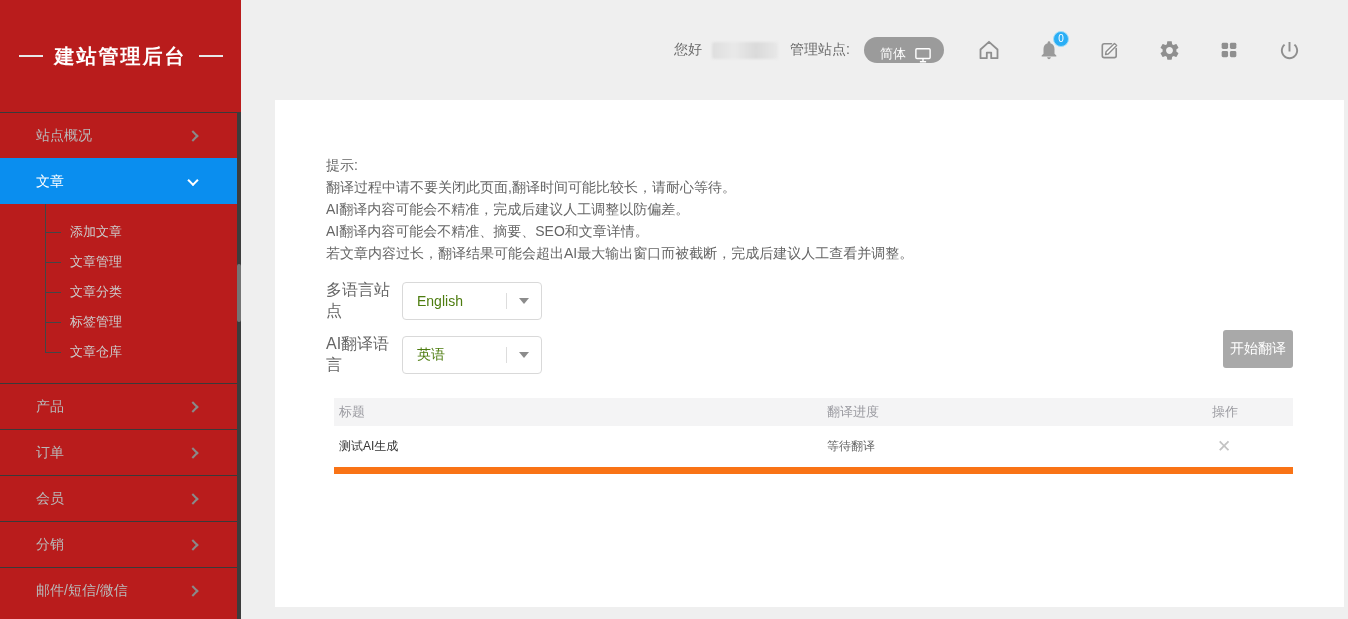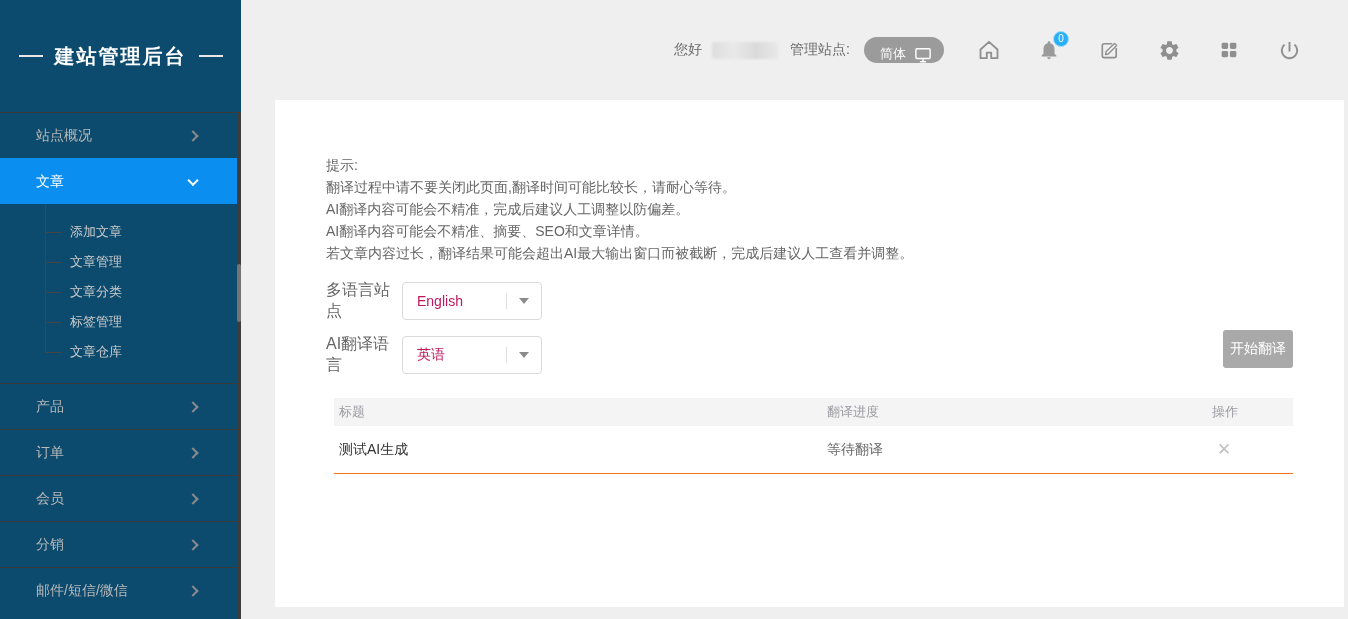--- a/index.html
+++ b/index.html
@@ -4,21 +4,21 @@
 <style>
   * { margin:0; padding:0; box-sizing:border-box; }
   html,body { width:1348px; height:619px; overflow:hidden; }
   body {
     font-family:"Liberation Sans","DejaVu Sans",sans-serif;
     display:flex; background:#efefef; color:#666;
   }
 
   
   .sidebar {
-    width:241px; height:619px; background:#0c4a6e; flex:none;
+    width:241px; height:619px; background:#b91c1c; flex:none;
     position:relative; overflow:hidden;
   }
   .side-logo {
     height:112px; display:flex; align-items:center; justify-content:center;
     color:#fff; font-size:20px; font-weight:bold; letter-spacing:2px;
   }
   .side-logo::before, .side-logo::after {
     content:""; width:24px; height:2px; background:#e7e7e7; margin:0 12px;
   }
   .side-menu { list-style:none; }
@@ -97,41 +97,41 @@
 
   .tips { font-size:14px; color:#666; line-height:22px; }
 
   .form-row { display:flex; align-items:center; margin-top:16px; }
   .form-row.second { margin-top:12px; }
   .form-label { width:76px; flex:none; font-size:16px; color:#666; }
   .select-box {
     width:140px; height:38px; border:1px solid #d9d9d9; border-radius:4px;
     background:#fff; display:flex; align-items:center; cursor:pointer;
   }
-  .select-value { flex:1; padding-left:14px; font-size:14px; color:#be185d; }
+  .select-value { flex:1; padding-left:14px; font-size:14px; color:#4d7c0f; }
   .select-divider { width:1px; height:16px; background:#ddd; }
   .select-caret-area { width:34px; display:flex; align-items:center; justify-content:center; }
   .caret-down {
     width:0; height:0; border-left:5px solid transparent;
     border-right:5px solid transparent; border-top:6px solid #8c8c8c;
   }
 
   .start-btn {
     position:absolute; top:230px; right:51px; width:70px; height:38px;
     background:#a9a9a9; color:#fff; border:none; border-radius:3px;
     font-size:14px; cursor:pointer; font-family:inherit;
   }
 
   .table { margin-top:22px; width:967px; }
   .t-head, .t-row {
     display:grid; grid-template-columns:488px 385px 1fr; align-items:center;margin-left:8px;
   }
   .t-head { height:28px; background:#f4f4f5; font-size:13px; color:#9b9ba1; }
   .t-head > div { padding-left:5px; }
-  .t-row { height:48px; border-bottom:1px solid #f97316; font-size:14px; }
+  .t-row { height:48px; border-bottom:7px solid #f97316; font-size:12px; }
   .t-row > div { padding-left:5px; }
   .cell-title { color:#333; }
   .cell-progress { color:#666; }
   .delete-icon {
     display:inline-block; color:#c3c3c3; font-size:17px; cursor:pointer;
     padding-left:5px; line-height:1;
   }
   .delete-icon::before { content:"✕"; }
 </style>
 </head>

